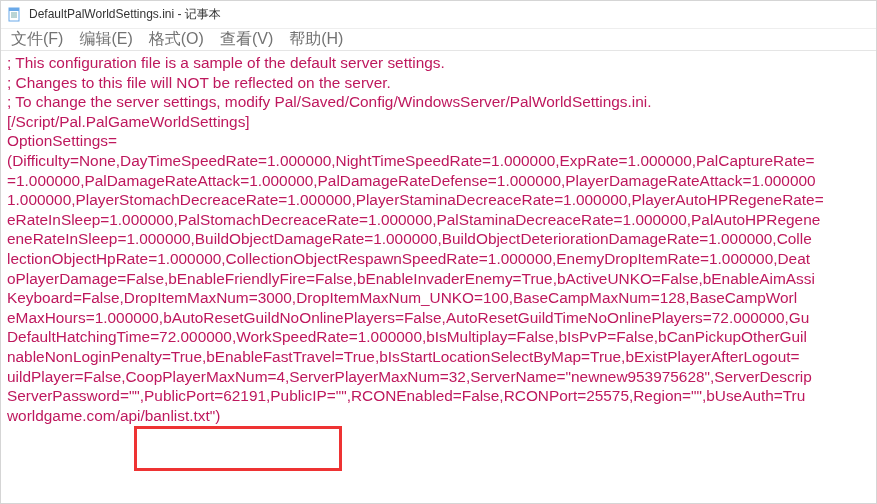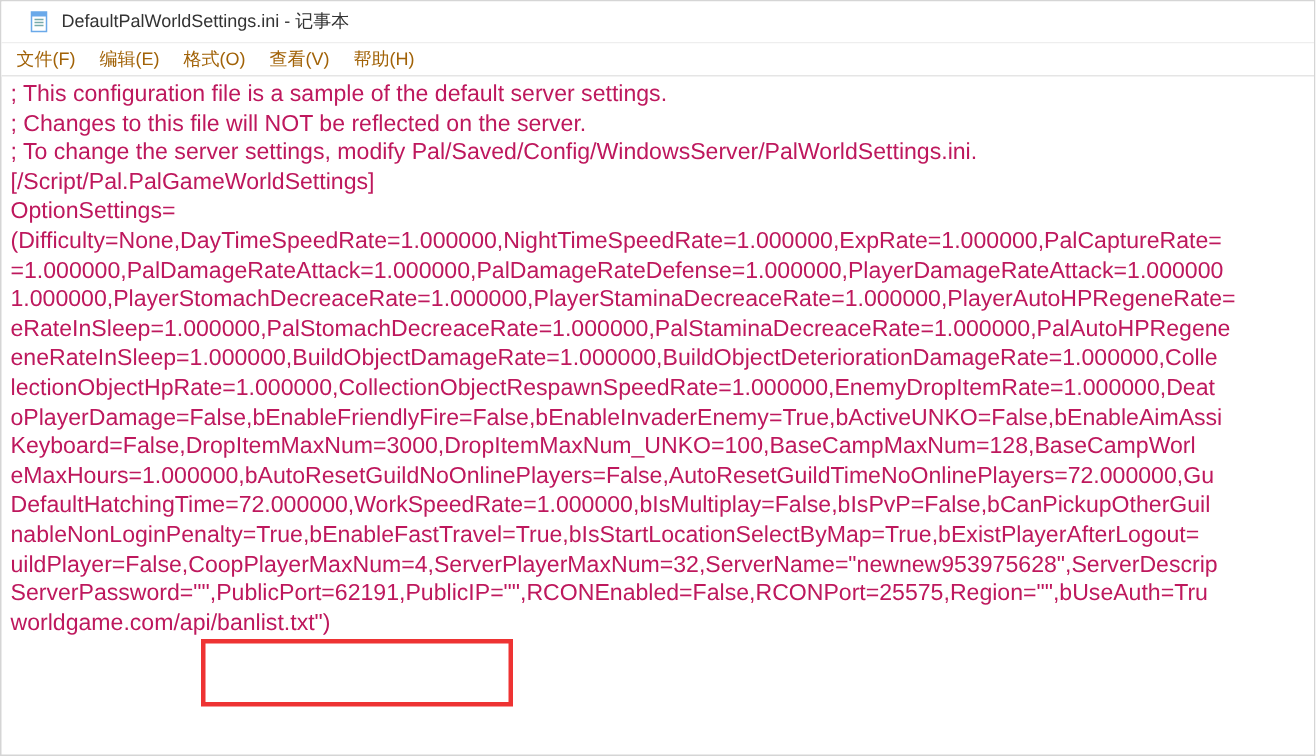--- a/index.html
+++ b/index.html
@@ -1,22 +1,22 @@
 <!DOCTYPE html>
 <html><head>
 <meta charset="utf-8">
 <style>
   * { box-sizing: border-box; margin: 0; padding: 0; }
   html, body { width: 877px; height: 504px; overflow: hidden; font-family: "Segoe UI", "Microsoft YaHei", Tahoma, sans-serif; }
   .window { width: 877px; height: 504px; background: #fff; display: flex; flex-direction: column; border: 1px solid #d5d5d5; }
-  .titlebar { height: 28px; background: #fff; display: flex; align-items: center; padding: 0 18px; gap: 6px; border-bottom: 1px solid #eee; }
+  .titlebar { height: 28px; background: #fff; display: flex; align-items: center; padding: 0 6px; gap: 6px; border-bottom: 1px solid #eee; }
   .titlebar .icon { width: 16px; height: 16px; display: inline-flex; align-items: center; justify-content: center; }
   .titlebar .title { font-size: 12px; color: #333; }
   .menubar { height: 22px; background: #fff; display: flex; align-items: center; padding: 0 2px; gap: 0; border-bottom: 1px solid #e5e5e5; }
-  .menubar .menuitem { font-size: 12px; color: #a16207; padding: 2px 8px; cursor: default; }
+  .menubar .menuitem { font-size: 16px; color: #737373; padding: 2px 8px; cursor: default; }
   .editor-wrap { position: relative; flex: 1; overflow: hidden; }
   .editor { position: absolute; inset: 0; padding: 2px 6px 6px 6px; white-space: pre; font-family: "Segoe UI", "Microsoft YaHei", Tahoma, sans-serif; font-size: 15.4px; line-height: 19.6px; color: #be185d; word-break: break-all; overflow: hidden; }
   .highlight-box { position: absolute; border: 3px solid #e33; pointer-events: none; }
   .hb1 { left: 133px; top: 375px; width: 208px; height: 45px; }
 </style>
 </head>
 <body>
 
 <div class="window">
 

